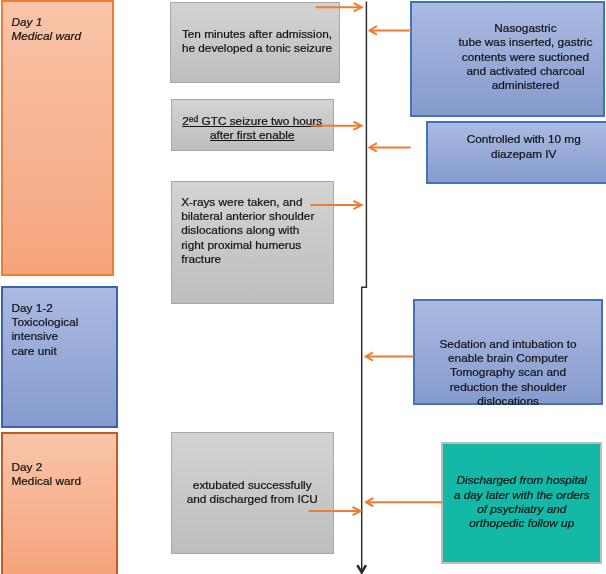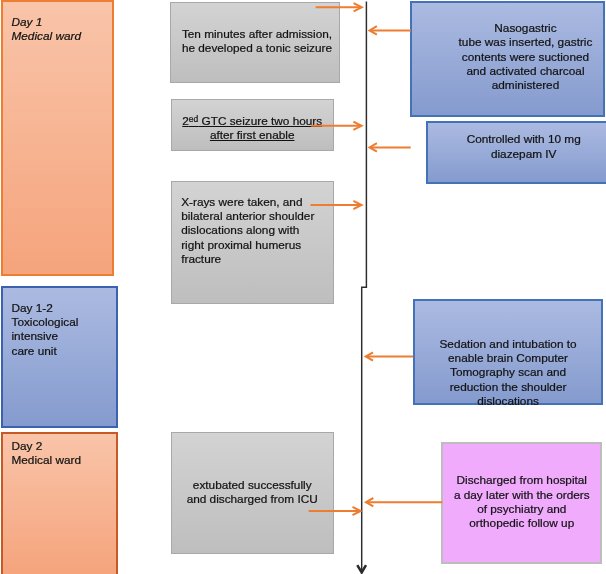--- a/index.html
+++ b/index.html
@@ -10,21 +10,21 @@
 
   .box{position:absolute;box-sizing:border-box;}
   .box .txt{position:absolute;left:0;right:0;}
 
   .orange-box{background:linear-gradient(180deg,#f9c4a9 0%,#f5a47c 100%);
               border:2px solid #ed7d31;}
   .blue-box{background:linear-gradient(180deg,#abbae1 0%,#859bce 100%);
             border:2.1px solid #4472b8;}
   .grey-box{background:linear-gradient(180deg,#d3d3d3 0%,#bebebe 100%);
             border:1.2px solid #a8a8a8;margin-left:24px;}
-  .flat-blue{background:#f0abfc;border:2.1px solid #bdbdbd;}
+  .flat-blue{background:#14b8a6;border:2.1px solid #bdbdbd;font-style:italic;}
 
   .txt{font-size:11.8px;line-height:14.25px;color:#121212;transform:translateZ(0);backface-visibility:hidden;-webkit-text-stroke:0.22px #121212;}
   .left-lbl{padding-left:8.6px;text-align:left;}
   .centered{text-align:center;}
   .leftal{text-align:left;padding-left:9.4px;padding-right:6px;}
   sup{font-size:0.72em;vertical-align:baseline;position:relative;top:-3.0px;line-height:0;}
   svg.arrows{position:absolute;left:0;top:0;width:606px;height:574px;overflow:visible;}
 </style>
 </head>
 <body>
@@ -41,21 +41,21 @@
   <div class="box blue-box" style="left:0.9px;top:286px;width:117.2px;height:142px;border-color:#3c62af;">
     <div class="txt left-lbl" style="top:12.80px;">
       <div>Day 1-2</div>
       <div>Toxicological</div>
       <div>intensive</div>
       <div>care unit</div>
     </div>
   </div>
 
   <div class="box orange-box" style="left:0.9px;top:431.9px;width:117.2px;height:144px;border-color:#c55a24;">
-    <div class="txt left-lbl" style="top:5px;">
+    <div class="txt left-lbl" style="top:26px;">
       <div>Day 2</div>
       <div>Medical ward</div>
     </div>
   </div>
 
   <div class="box grey-box" style="left:146.2px;top:2.1px;width:170px;height:80.6px;">
     <div class="txt leftal" style="top:24.00px;padding-left:10.7px;">
       <div>Ten minutes after admission,</div>
       <div>he developed a tonic seizure</div>
     </div>

